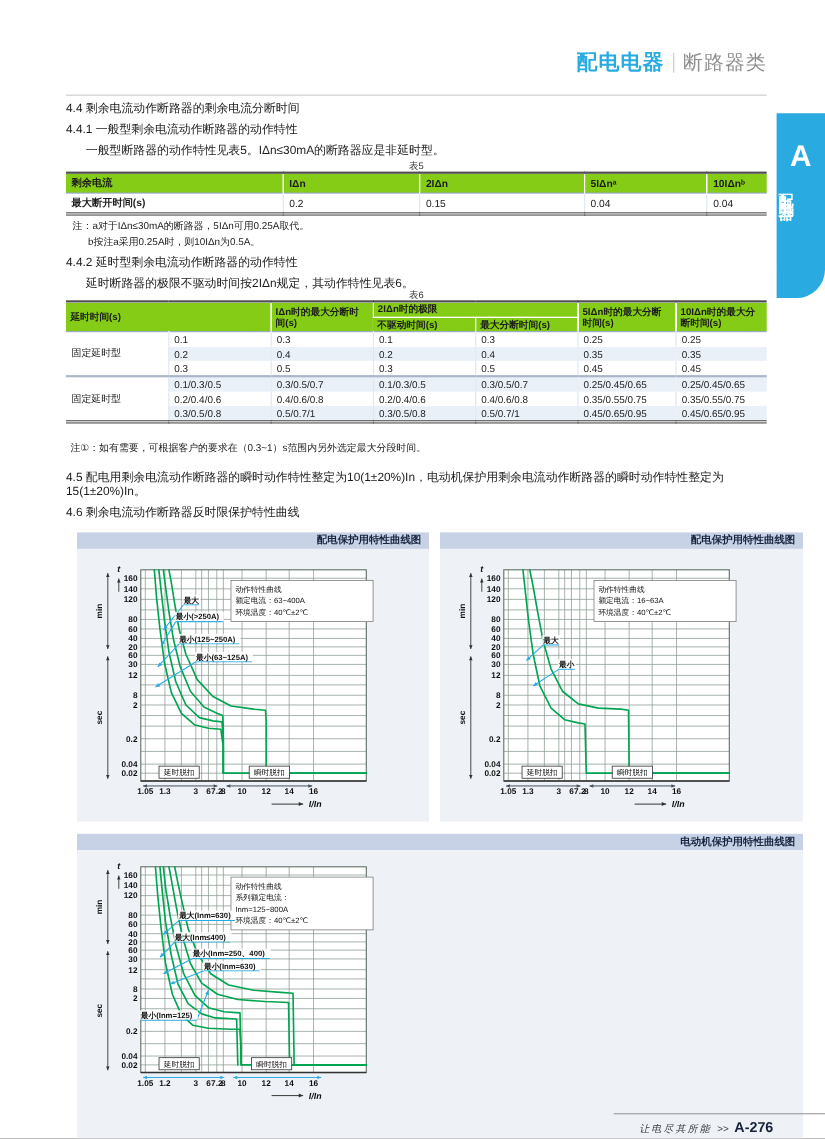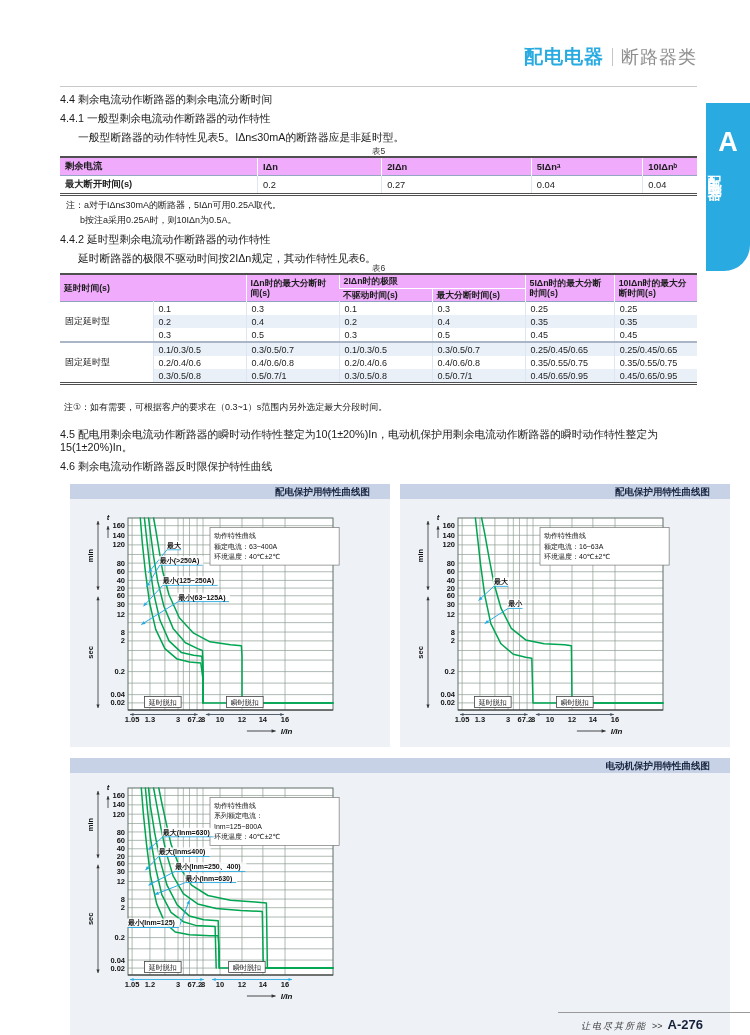--- a/index.html
+++ b/index.html
@@ -17,37 +17,37 @@
   .side-tab .letter{font-size:27px;font-weight:bold;margin-top:24px;}
   .side-tab .vlabel{writing-mode:vertical-rl;font-size:14px;font-weight:bold;letter-spacing:4px;margin-top:6px;}
   
   .tx{position:absolute;font-size:10.8px;line-height:13px;white-space:nowrap;}
   .note{font-size:9px;color:#222;}
   .tag{position:absolute;left:60px;width:637px;text-align:center;font-size:8.5px;color:#333;}
   
   table{border-collapse:collapse;table-layout:fixed;width:637px;font-size:9.3px;}
   .dtable{position:absolute;left:60px;}
   .dtable th,.dtable td{padding:2px 5px;text-align:left;overflow:hidden;}
-  .dtable thead th{background:#f0abfc;font-weight:bold;border-left:1px solid #fff;}
+  .dtable thead th{background:#84cc16;font-weight:bold;border-left:1px solid #fff;}
   .dtable thead th:first-child{border-left:none;}
   #table5{border-top:2px solid #4f4f4f;border-bottom:3px double #4f4f4f;}
   #table5 tbody td{background:#fff;border-left:1px solid #dde6f2;border-top:1px solid #93a7c4;}
   #table5 tbody td:first-child{border-left:none;font-weight:bold;}
   #table6{border-top:2px solid #4f4f4f;border-bottom:3px double #4f4f4f;font-size:9px;}
   #table6 thead th{font-size:8.8px;vertical-align:middle;line-height:10.5px;padding:1px 4px;}
   #table6 thead th.grp{text-align:left;border-bottom:1px solid #fff;margin-left:28px;}
   #table6 thead{border-bottom:1.5px solid #8fa3c0;}
   #table6 tbody td{padding:1.5px 5px;border-left:1px solid #dde6f2;}
   #table6 tbody td.rowlabel{background:#fff;font-weight:normal;border-left:none;}
   #table6 tbody tr.alt td{background:#e9f0f8;}
   #table6 tbody tr.alt td.rowlabel{background:#fff;}
   #table6 tbody tr.group-sep td{border-top:2px solid #aab6c8;}
   
   .panel{position:absolute;}
-  .panel-head{height:15px;background:#c7d2e7;text-align:right;padding-right:20px;
+  .panel-head{height:15px;background:#c7d2e7;text-align:right;padding-right:7px;
               font-size:9.5px;font-weight:bold;color:#17243e;line-height:16px;}
   .panel-body{position:relative;background:#eef1f6;height:calc(100% - 15px);}
   .plot-mount{position:absolute;inset:0;}
   
   .footer-rule{position:absolute;top:1012px;left:558px;width:192px;height:1px;background:#9a9a9a;}
   .footer{position:absolute;top:1017px;right:47px;display:flex;align-items:baseline;gap:5px;}
   .footer .slogan{font-size:9px;color:#3a3a3a;letter-spacing:2px;font-style:italic;}
   .footer .sep{font-size:9px;color:#3a3a3a;}
   .footer .pageno{font-size:13px;font-weight:bold;color:#15203a;}
 </style>
@@ -87,21 +87,21 @@
         <th>IΔn</th>
         <th>2IΔn</th>
         <th>5IΔnᵃ</th>
         <th>10IΔnᵇ</th>
       </tr>
     </thead>
     <tbody>
       <tr>
         <td>最大断开时间(s)</td>
         <td>0.2</td>
-        <td>0.27</td>
+        <td>0.15</td>
         <td>0.04</td>
         <td>0.04</td>
       </tr>
     </tbody>
   </table>
 
   <div class="tx note" style="left:66px;top:199px">注：a对于IΔn≤30mA的断路器，5IΔn可用0.25A取代。</div>
   <div class="tx note" style="left:80px;top:214px">b按注a采用0.25A时，则10IΔn为0.5A。</div>
 
   <div class="tx" style="left:60px;top:233px">4.4.2 延时型剩余电流动作断路器的动作特性</div>

